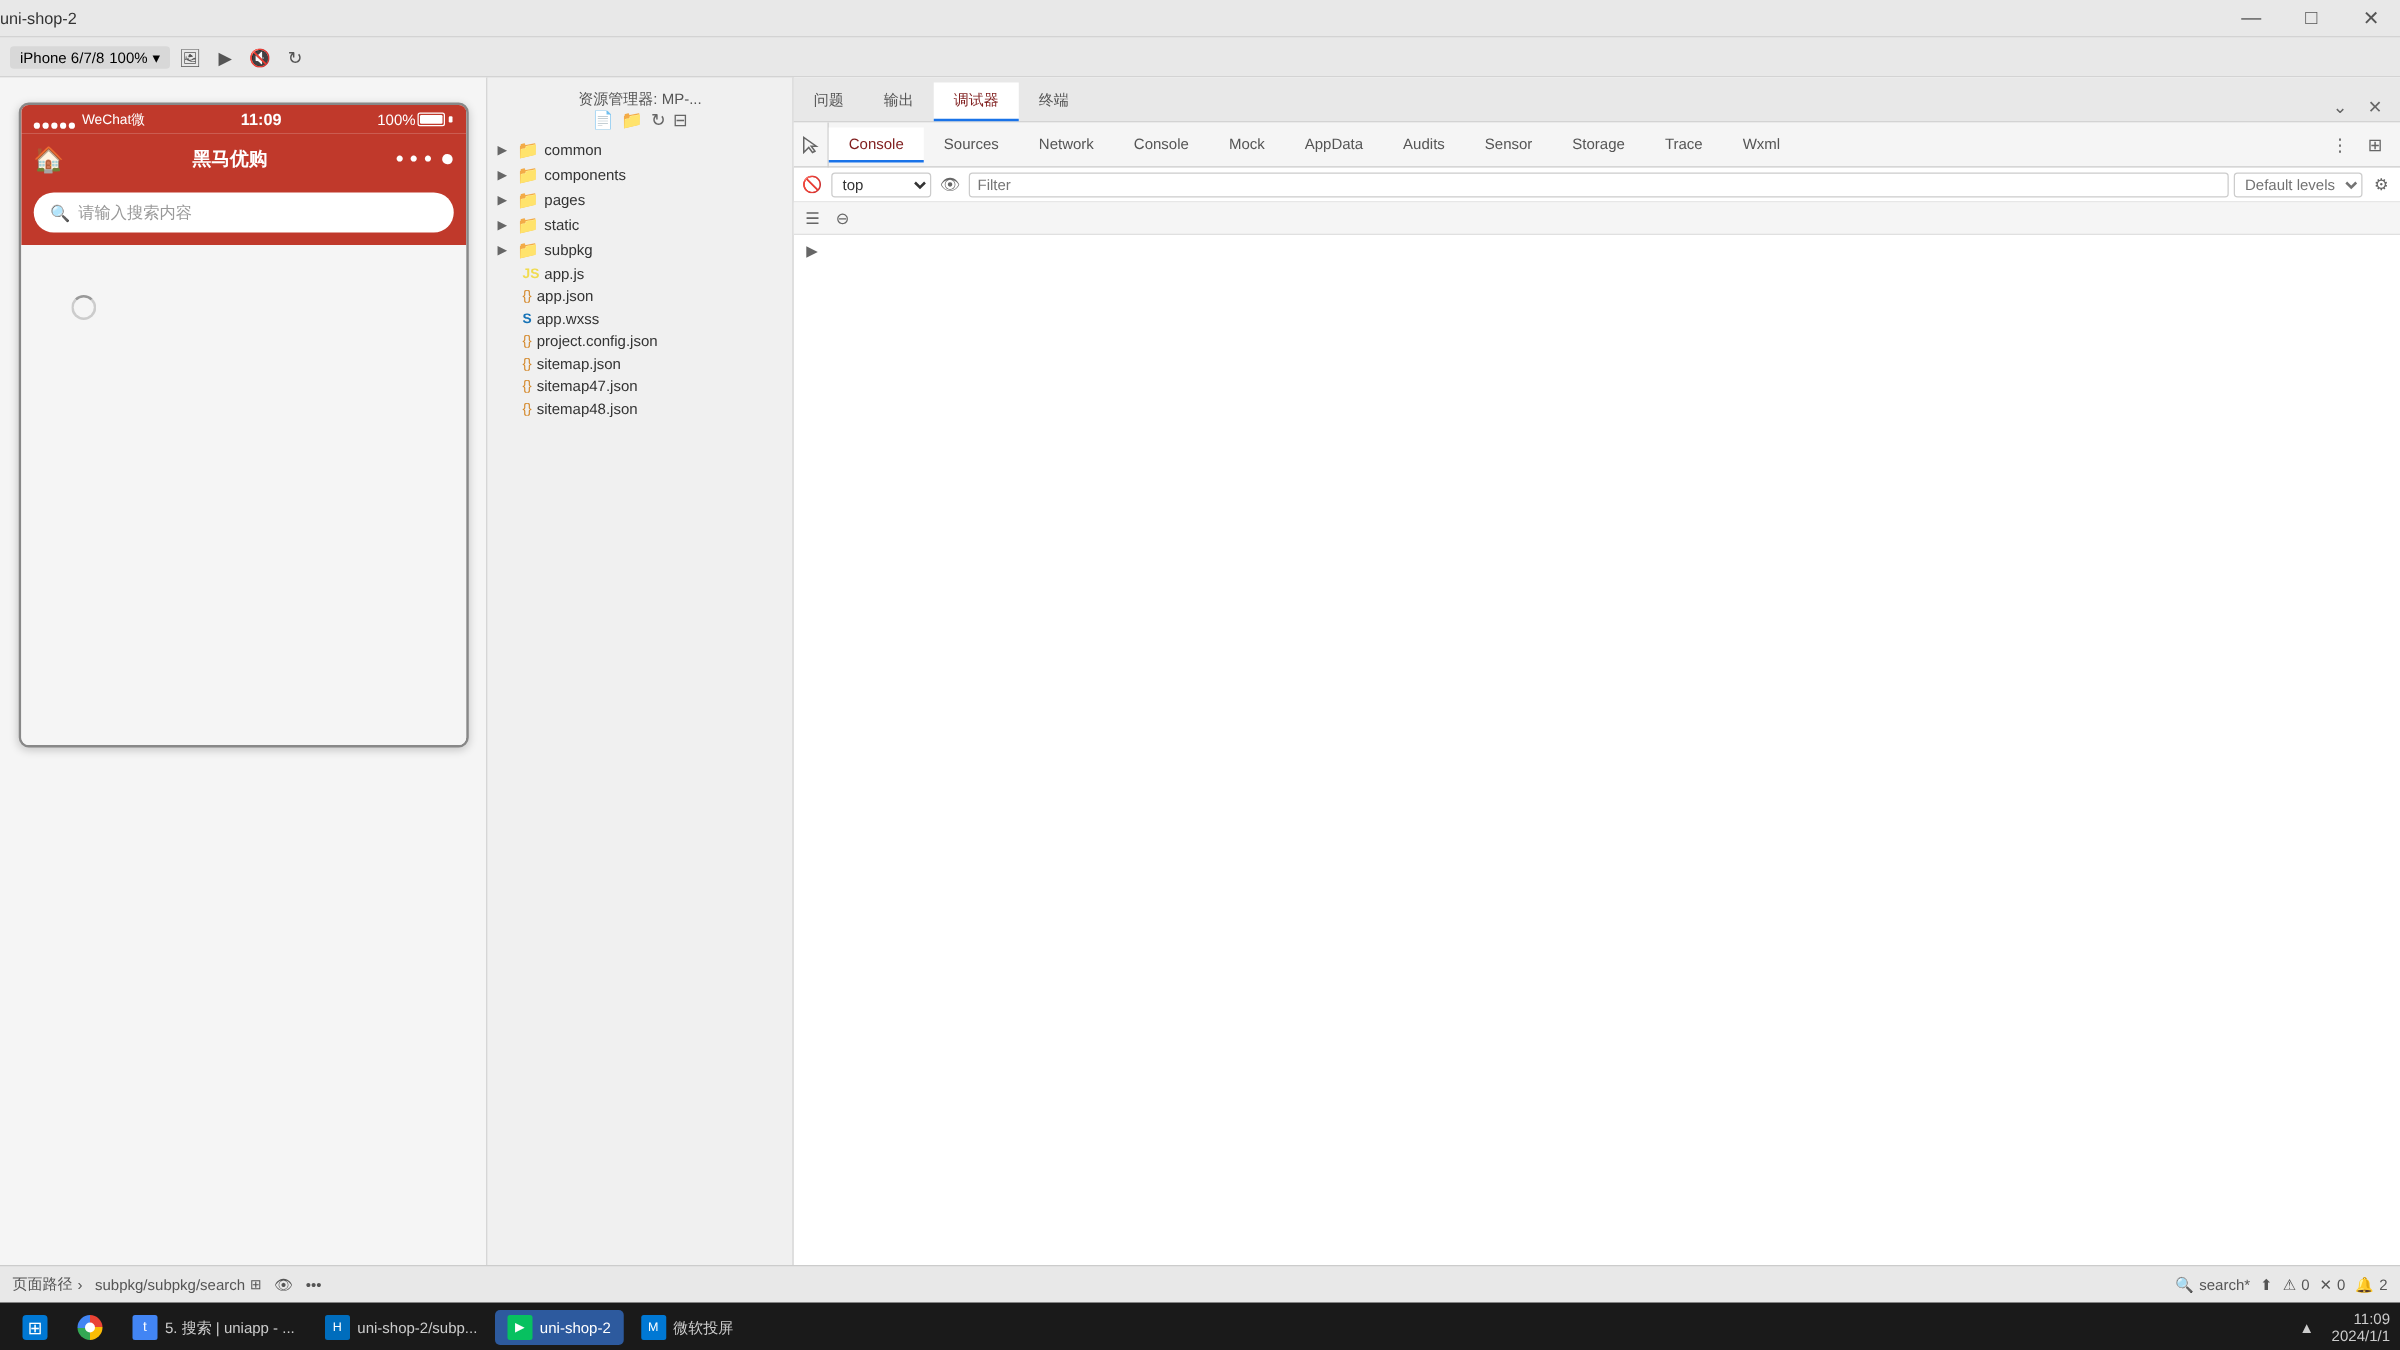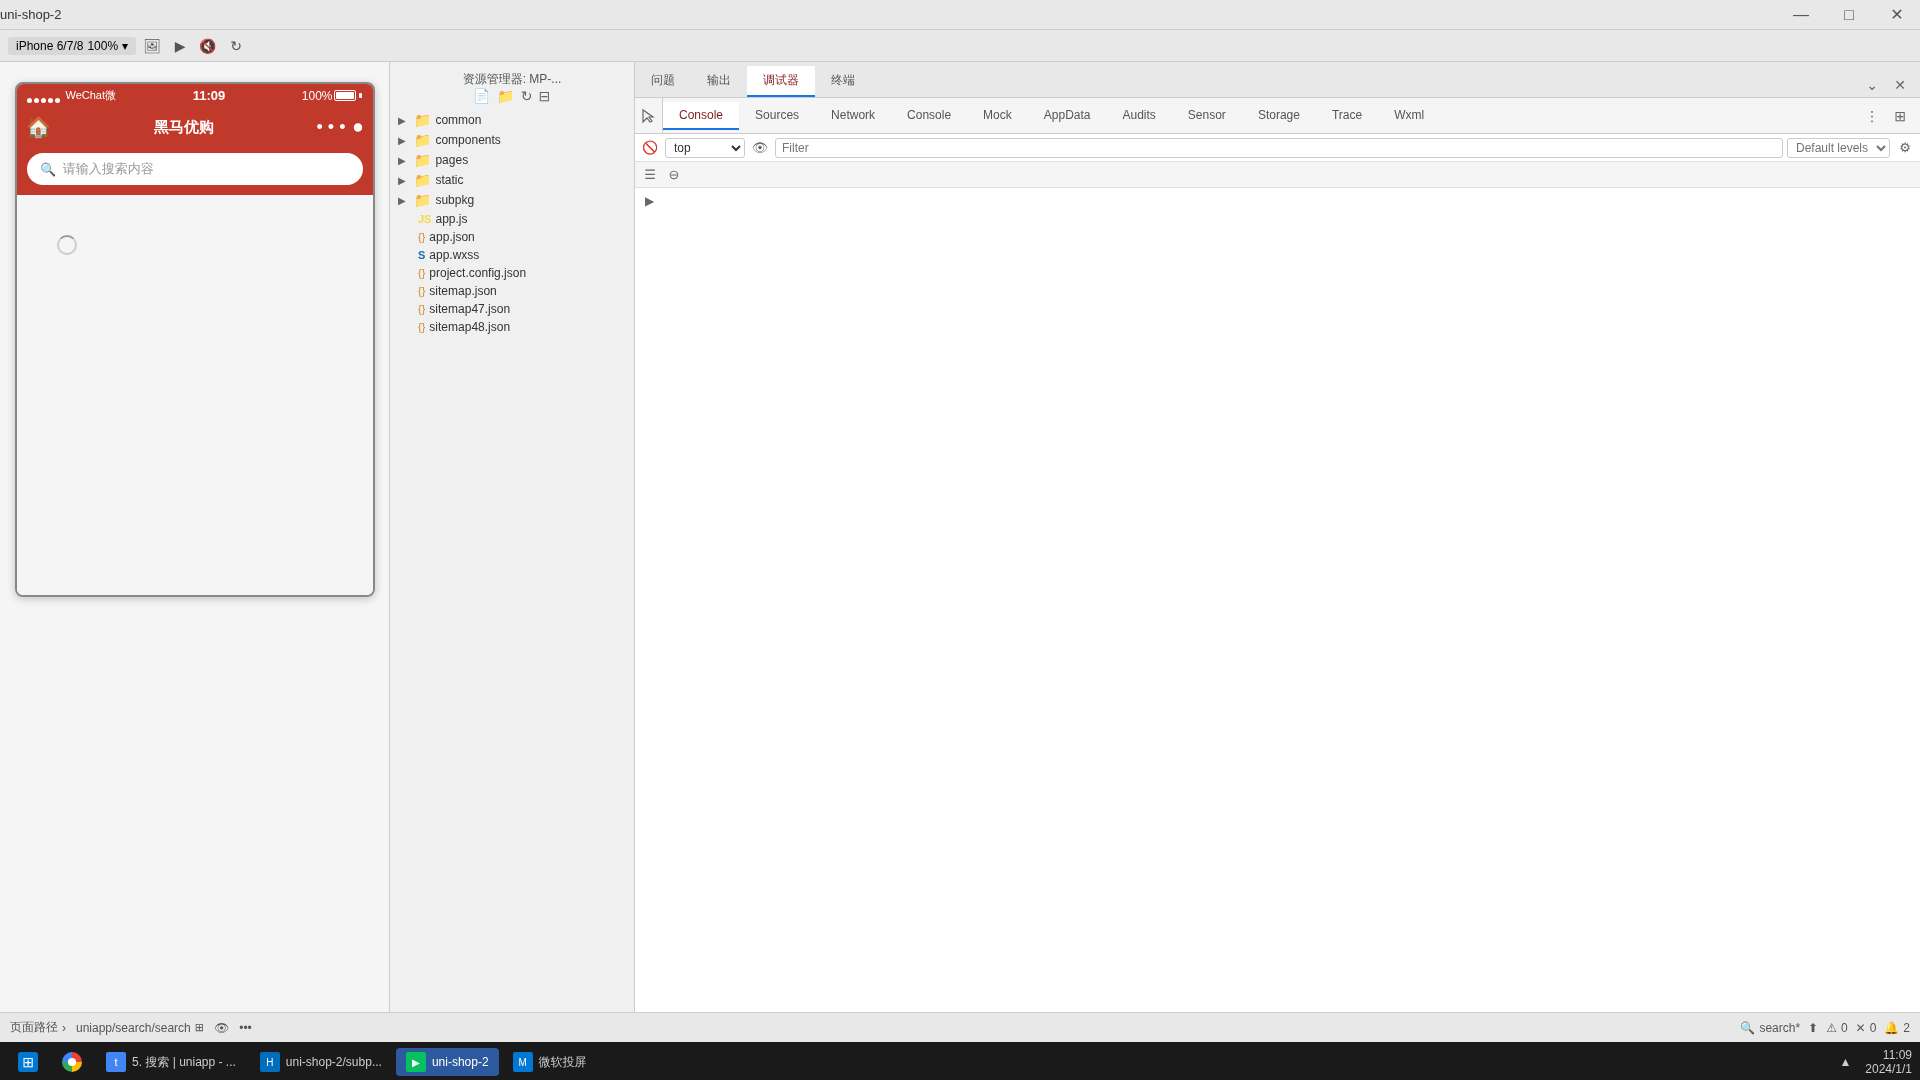--- a/index.html
+++ b/index.html
@@ -608,21 +608,21 @@
   </div>
 </div>
 
 <div class="status-bar">
   <div class="status-left">
     <div class="status-item">
       <span>页面路径</span>
       <span>›</span>
     </div>
     <div class="status-item">
-      <span>uniapp/search/search</span>
+      <span>subpkg/subpkg/search</span>
       <span style="font-size:11px;">⊞</span>
     </div>
     <div class="status-item">
       <span>👁</span>
     </div>
     <div class="status-item">
       <span>•••</span>
     </div>
   </div>
   <div class="status-right">

